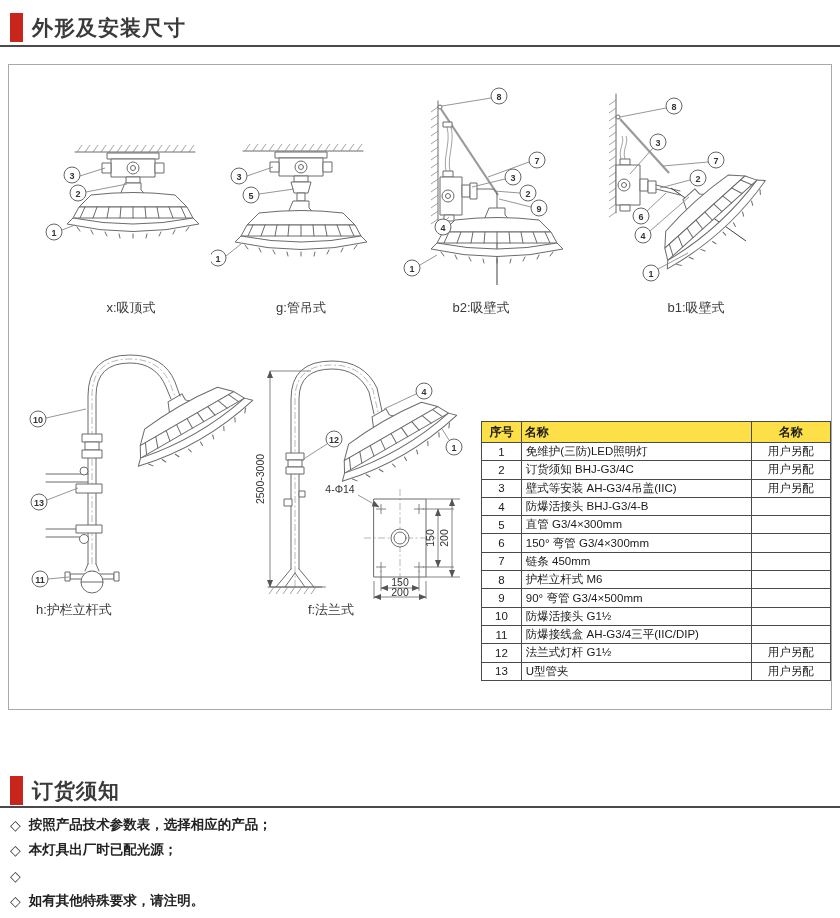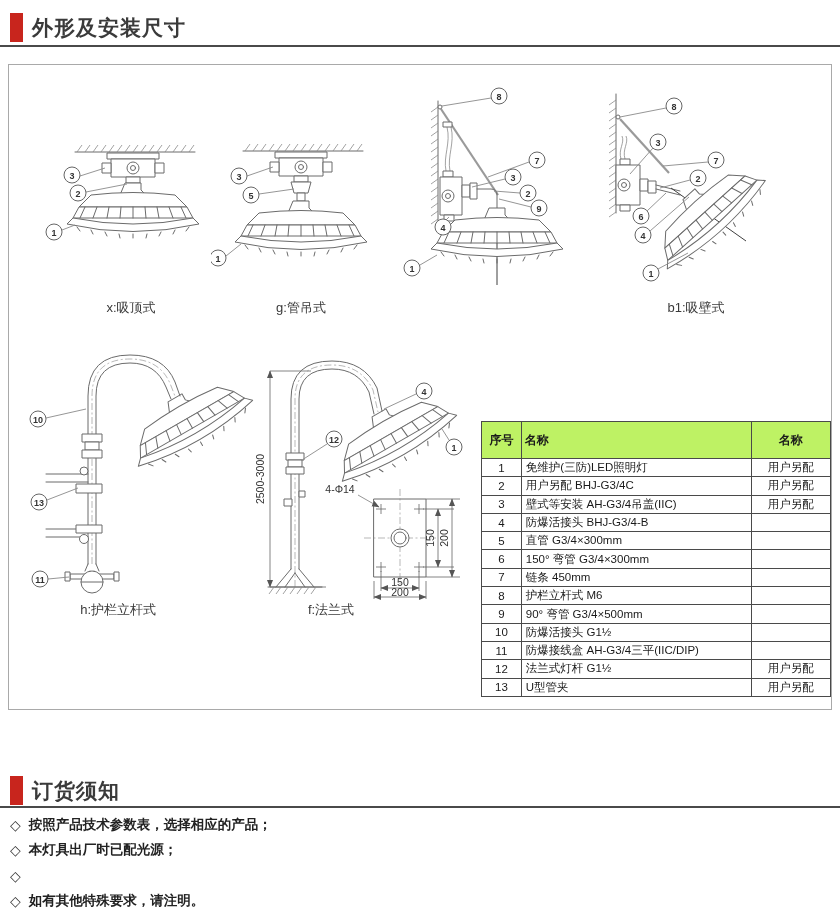--- a/index.html
+++ b/index.html
@@ -24,22 +24,22 @@
   .axis { fill:none; stroke:#3f3f3f; stroke-width:1; }
   .ld { fill:none; stroke:#8a8a8a; stroke-width:0.9; }
   .cl circle { fill:#fff; stroke:#666; stroke-width:1; }
   .cl text { font-family:"Liberation Sans",sans-serif; font-size:9px; font-weight:600; fill:#333; text-anchor:middle; }
   .dim { fill:none; stroke:#666; stroke-width:0.8; }
   .dimt { font-family:"Liberation Sans",sans-serif; font-size:10.5px; fill:#333; text-anchor:middle; }
   .cdash { fill:none; stroke:#888; stroke-width:0.6; stroke-dasharray:7 2.5 2 2.5; }
   
   .parts-table { position:absolute; left:472px; top:356px; border-collapse:collapse;
     font-size:11.5px; color:#1a1a1a; table-layout:fixed; }
-  .parts-table th { background:#bef264; border:1px solid #4a4a4a; font-size:12px;
-    font-weight:bold; height:20px; padding:8px 3px;margin-top:44px; }
+  .parts-table th { background:#fde047; border:1px solid #4a4a4a; font-size:12px;
+    font-weight:bold; height:20px; padding:0 3px;margin-top:44px; }
   .parts-table td { border:1px solid #4a4a4a; height:17.3px; padding:0 4px; white-space:nowrap; overflow:hidden; }
   .col-no   { width:32px;  text-align:center; }
   .col-name { width:224px; text-align:left; }
   .col-note { width:72px;  text-align:center; }
   
   .notes { position:absolute; left:10px; top:812px; }
   .note { display:flex; align-items:center; height:25.5px; font-size:13.5px;
     font-weight:600; color:#222; }
   .note .diamond { margin-right:8px; font-size:14px; color:#333; font-weight:400; }
 </style>
@@ -228,20 +228,21 @@
           <text y="3.5">4</text>
         </g>
       <g class="cl" transform="translate(55,192)">
           <circle r="8"></circle>
           <text y="3.5">1</text>
         </g>
     </svg>
 
     <div class="dwg-label" style="left:202px;top:234px;width:180px">g:管吊式</div>
     <div class="dwg-label" style="left:32px;top:234px;width:180px">x:吸顶式</div>
+    <div class="dwg-label" style="left:382px;top:234px;width:180px">b2:吸壁式</div>
     <div class="dwg-label" style="left:587px;top:234px;width:200px">b1:吸壁式</div>
 
     <svg class="dwg" style="left:17px;top:276px" width="230" height="260" viewBox="0 0 230 260">
       <use href="#lamp-shape" transform="translate(167,88) rotate(-30)"></use>
       <path class="ln" d="M62,223 L62,55 Q62,14 104,14 Q138,14 149,41 L154,55"></path>
       <path class="ln" d="M70,223 L70,55 Q70,22 104,22 Q130,22 140,46 L145,58"></path>
       <path class="cdash" d="M66,223 L66,55 Q66,18 104,18 Q134,18 144.5,43.5 L149.5,56.5"></path>
       <rect class="lnf" x="56" y="93" width="20" height="8"></rect>
       <rect class="lnf" x="59" y="101" width="14" height="8"></rect>
       <rect class="lnf" x="56" y="109" width="20" height="8"></rect>
@@ -326,40 +327,40 @@
         <line class="dim" x1="163" y1="230" x2="163" y2="250"></line>
         <line class="dim" x1="118" y1="240" x2="118" y2="258"></line>
         <line class="dim" x1="170" y1="240" x2="170" y2="258"></line>
         <line class="dim" x1="125" y1="247" x2="163" y2="247" marker-start="url(#ah)" marker-end="url(#ah)"></line>
         <text class="dimt" x="144" y="245">150</text>
         <line class="dim" x1="118" y1="256" x2="170" y2="256" marker-start="url(#ah)" marker-end="url(#ah)"></line>
         <text class="dimt" x="144" y="254.5">200</text>
       </g>
     </svg>
 
-    <div class="dwg-label" style="left:27px;top:536px;width:120px;text-align:right">h:护栏立杆式</div>
+    <div class="dwg-label" style="left:27px;top:536px;width:120px;text-align:left">h:护栏立杆式</div>
     <div class="dwg-label" style="left:262px;top:536px;width:120px;text-align:center">f:法兰式</div>
 
     <table class="parts-table">
       <thead>
         <tr>
           <th class="col-no">序号</th>
           <th class="col-name">名称</th>
           <th class="col-note">名称</th>
         </tr>
       </thead>
       <tbody>
         <tr>
             <td class="col-no">1</td>
             <td class="col-name">免维护(三防)LED照明灯</td>
             <td class="col-note">用户另配</td>
           </tr>
         <tr>
             <td class="col-no">2</td>
-            <td class="col-name">用户另配 BHJ-G3/4C</td>
+            <td class="col-name">订货须知 BHJ-G3/4C</td>
             <td class="col-note">用户另配</td>
           </tr>
         <tr>
             <td class="col-no">3</td>
             <td class="col-name">壁式等安装 AH-G3/4吊盖(IIC)</td>
             <td class="col-note">用户另配</td>
           </tr>
         <tr>
             <td class="col-no">4</td>
             <td class="col-name">防爆活接头 BHJ-G3/4-B</td>

